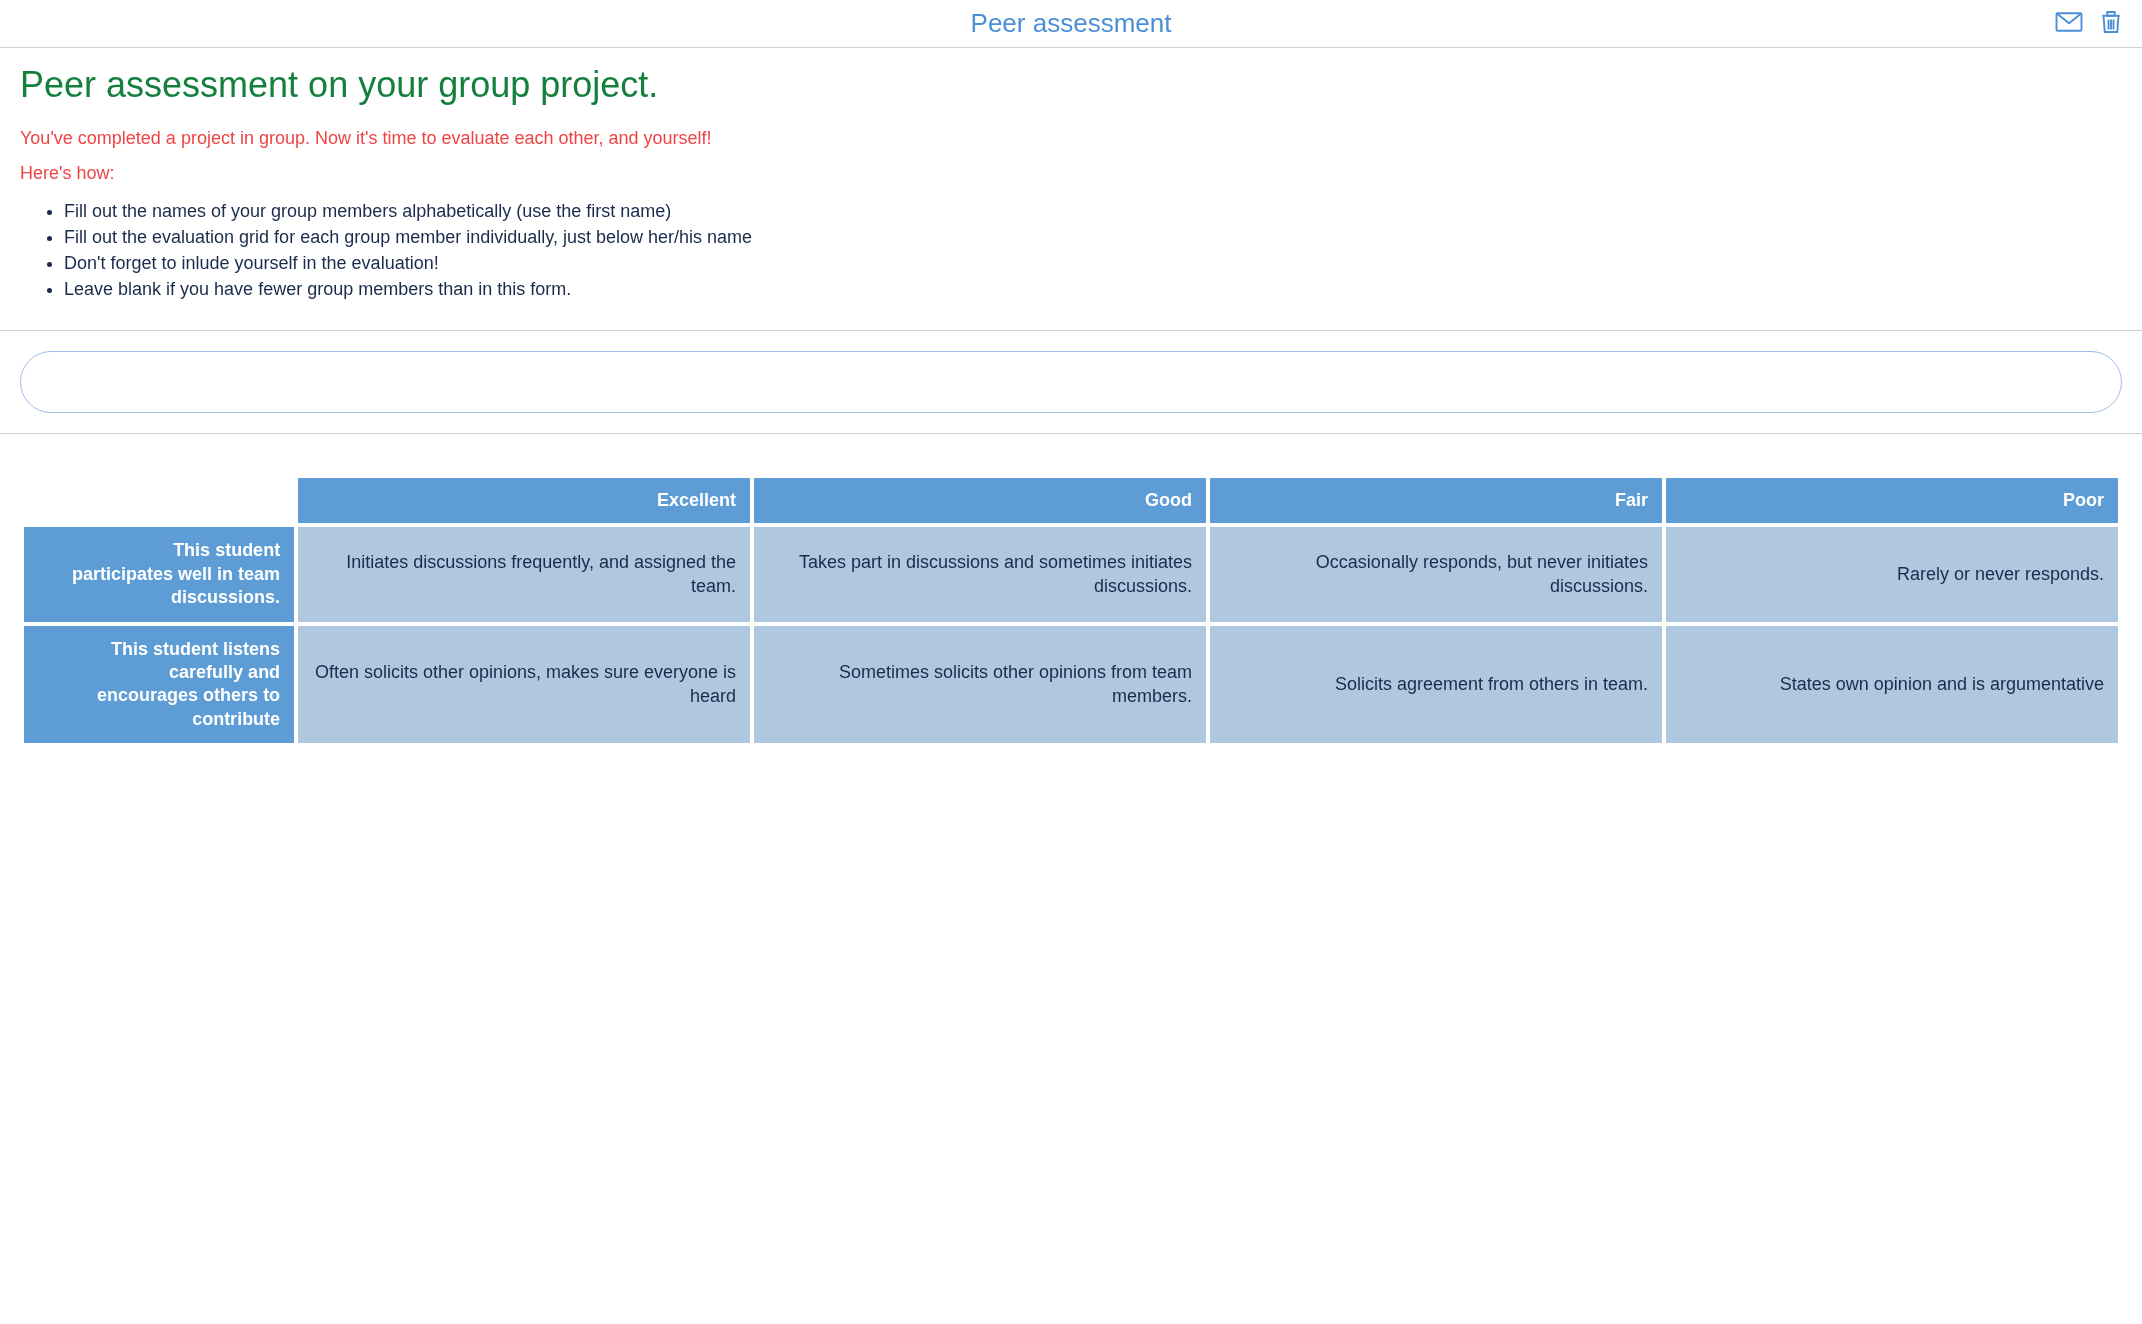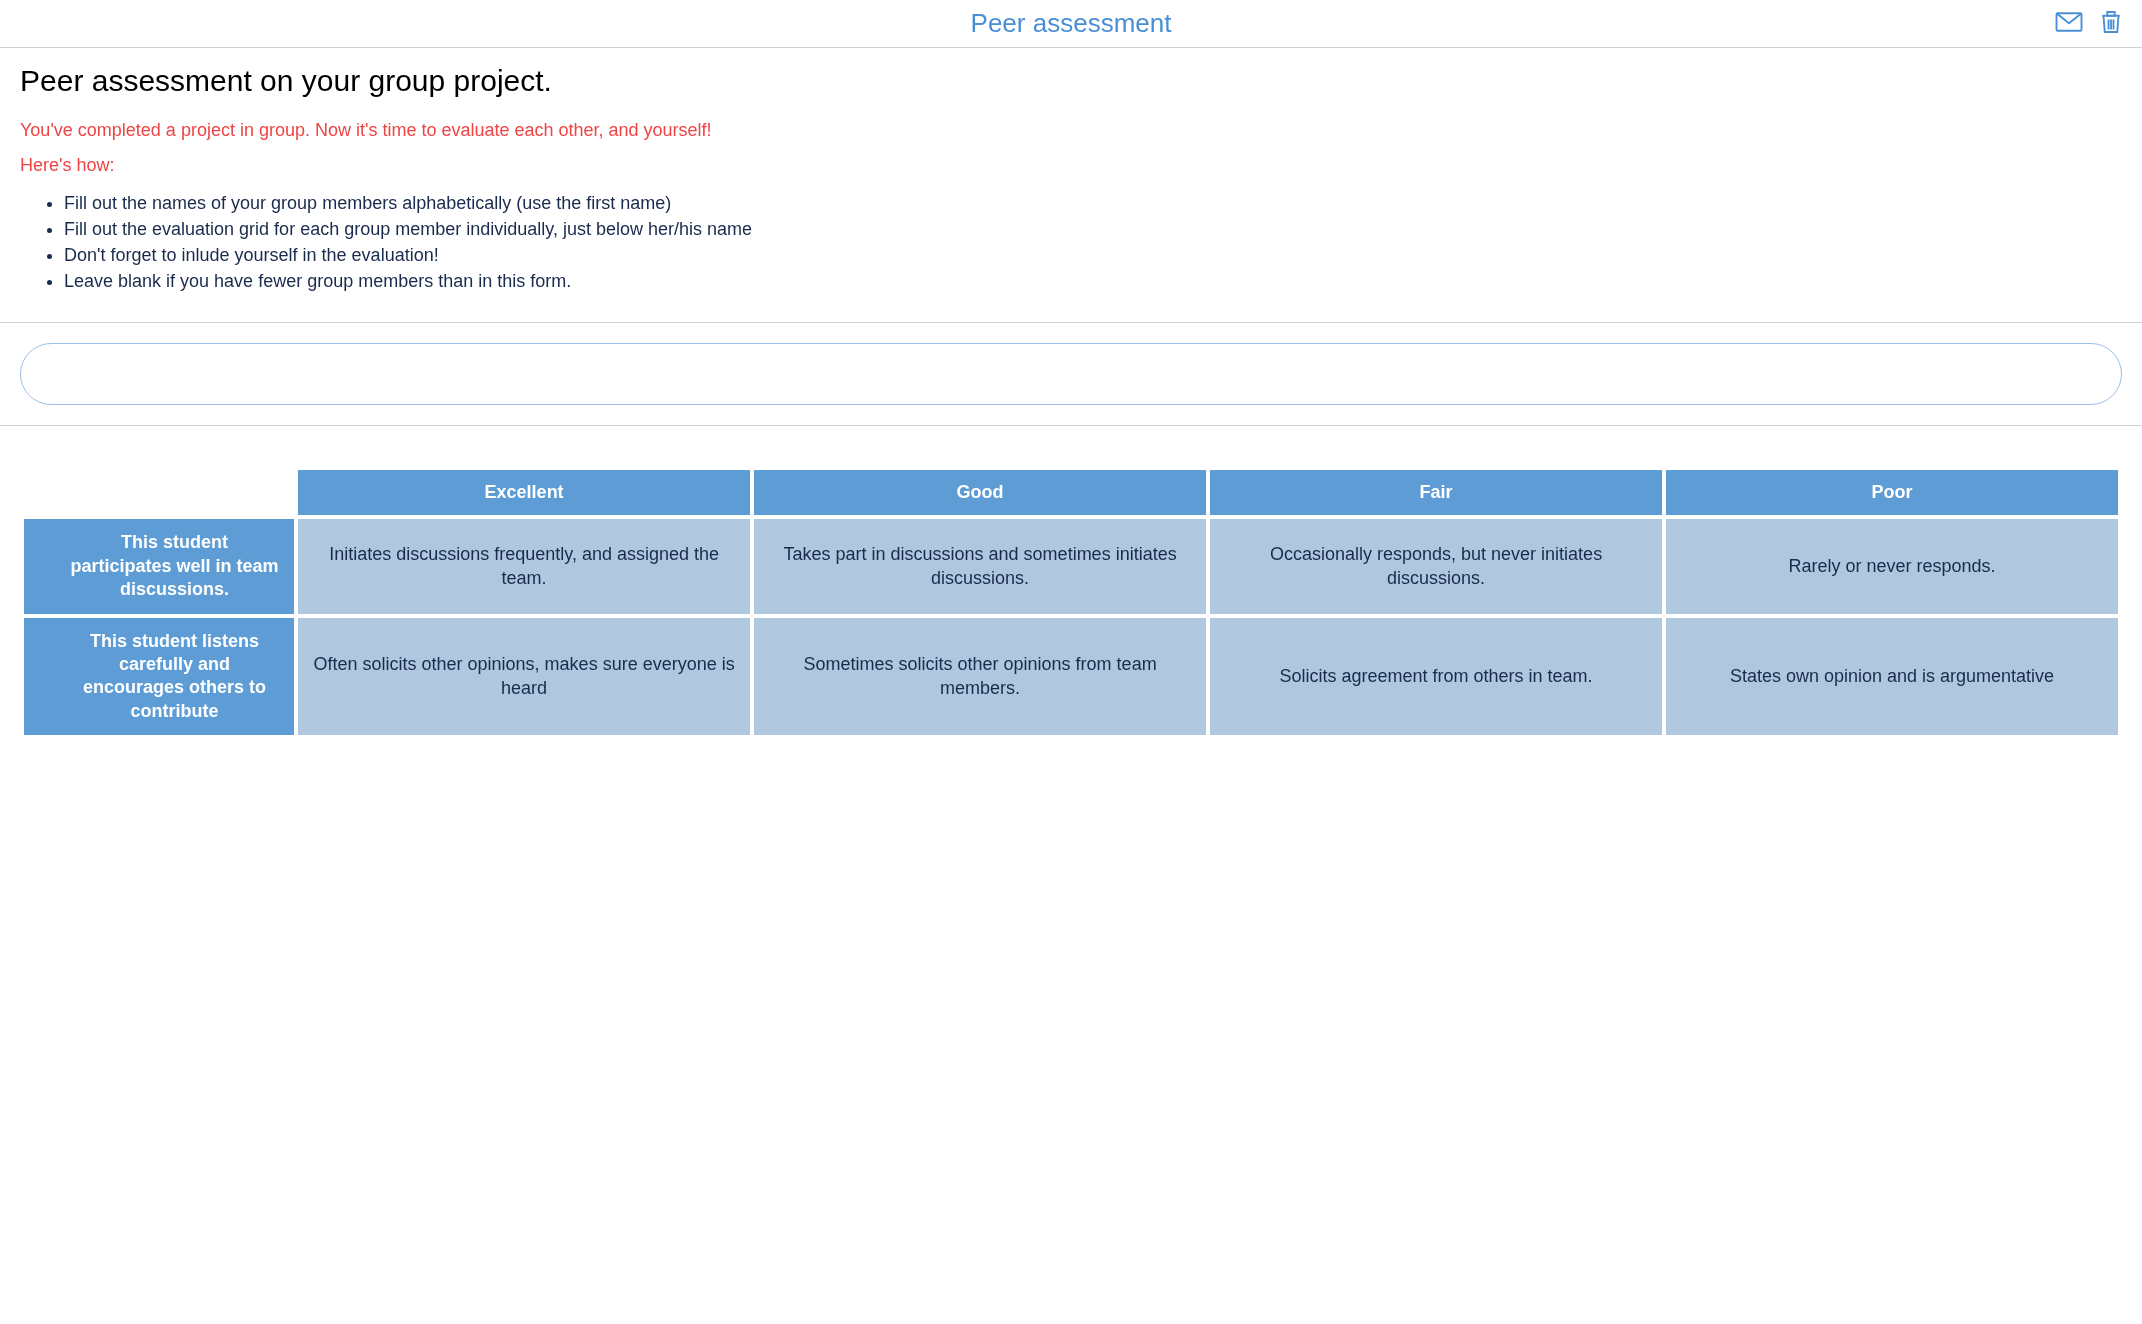--- a/index.html
+++ b/index.html
@@ -40,22 +40,22 @@
       stroke: #4a8fd6;
       fill: none;
       stroke-width: 1.5;
       cursor: pointer;
     }
     .intro-section {
       padding: 16px 20px 28px 20px;
       border-bottom: 1px solid #d0d0d0;
     }
     .intro-heading {
-      font-size: 30px;
-      color: #000000;
+      font-size: 36px;
+      color: #15803d;
       font-weight: 400;
       margin-bottom: 22px;
     }
     .intro-text {
       font-size: 18px;
       color: #ef4444;
       margin-bottom: 14px;
     }
     .intro-list {
       list-style-type: disc;
@@ -90,21 +90,21 @@
       padding: 40px 20px 0 20px;
     }
     .rubric-table {
       width: 100%;
       border-collapse: separate;
       border-spacing: 4px;
       table-layout: fixed;
     }
     .rubric-table th, .rubric-table td {
       padding: 12px 14px;
-      text-align: center;
+      text-align: right;
       vertical-align: middle;
       font-size: 18px;
     }
     .rubric-table .corner {
       background: transparent;
     }
     .rubric-table .col-header {
       background: #5d9cd4;
       color: #ffffff;
       font-weight: bold;

